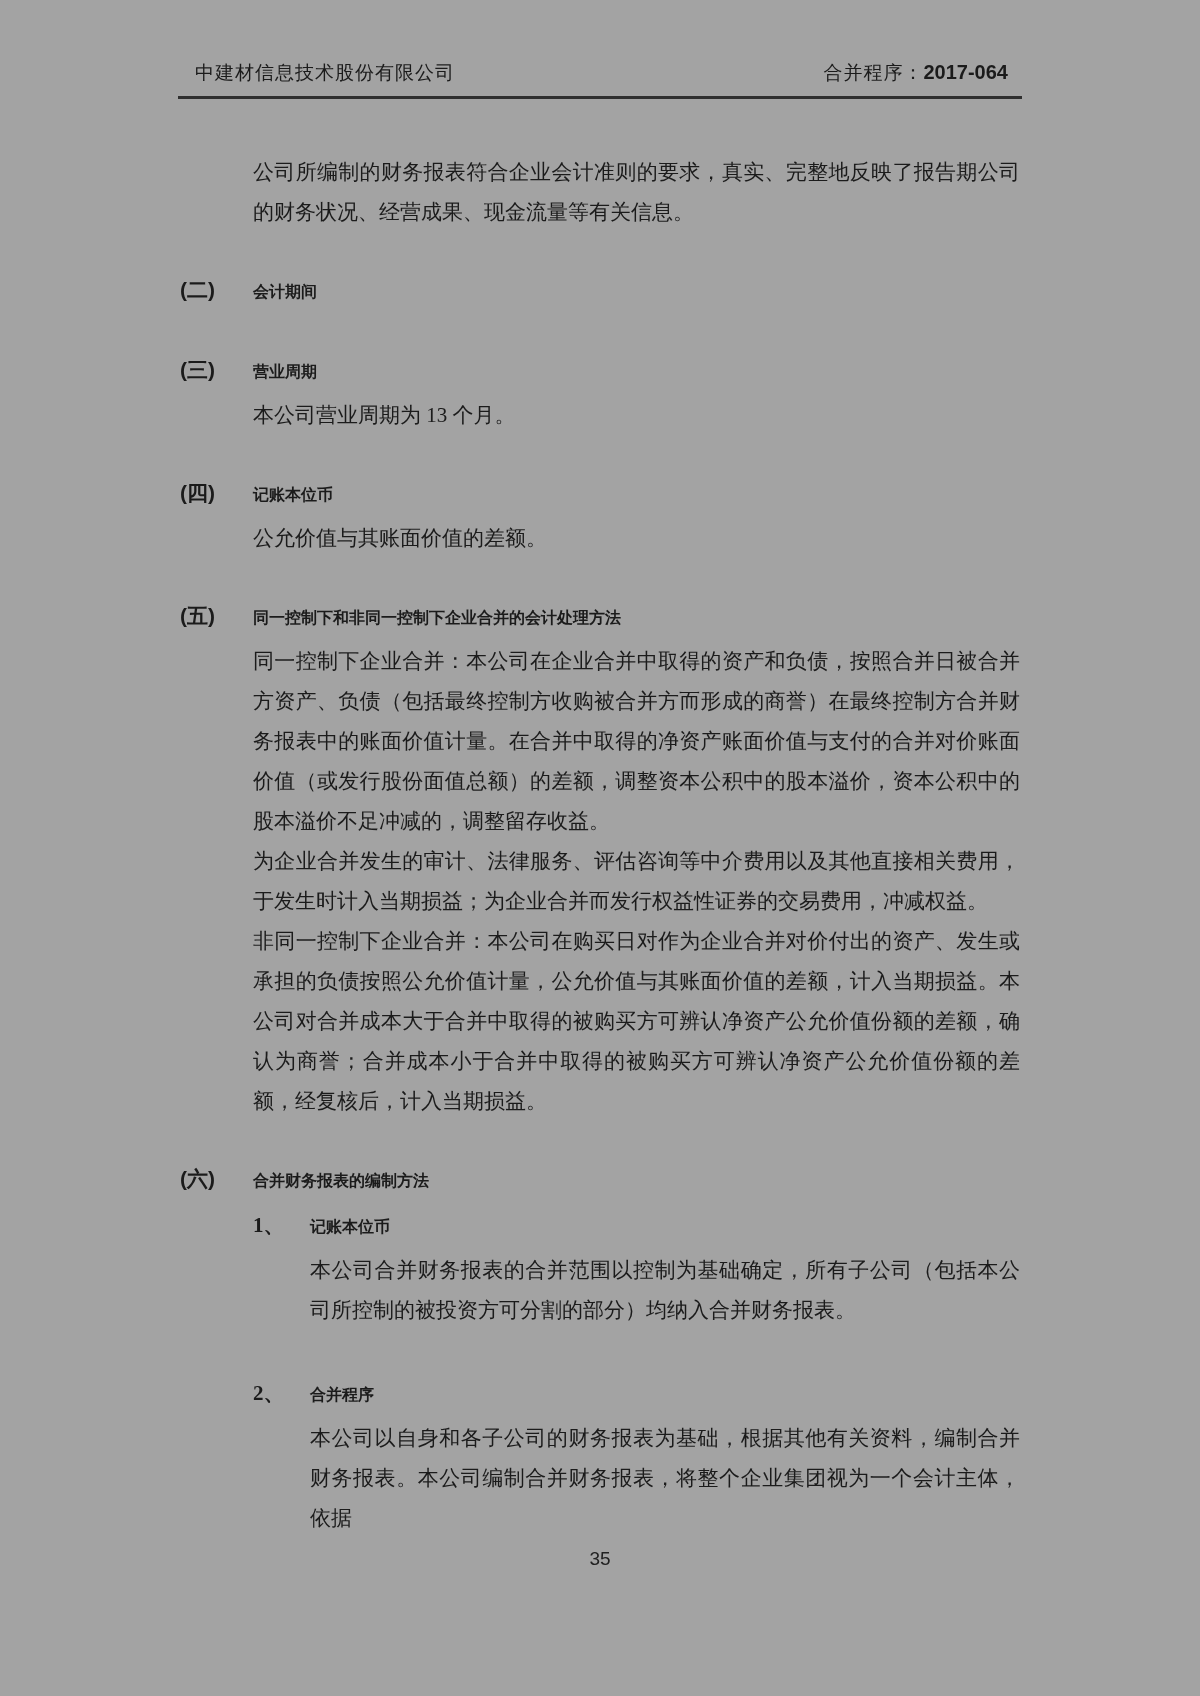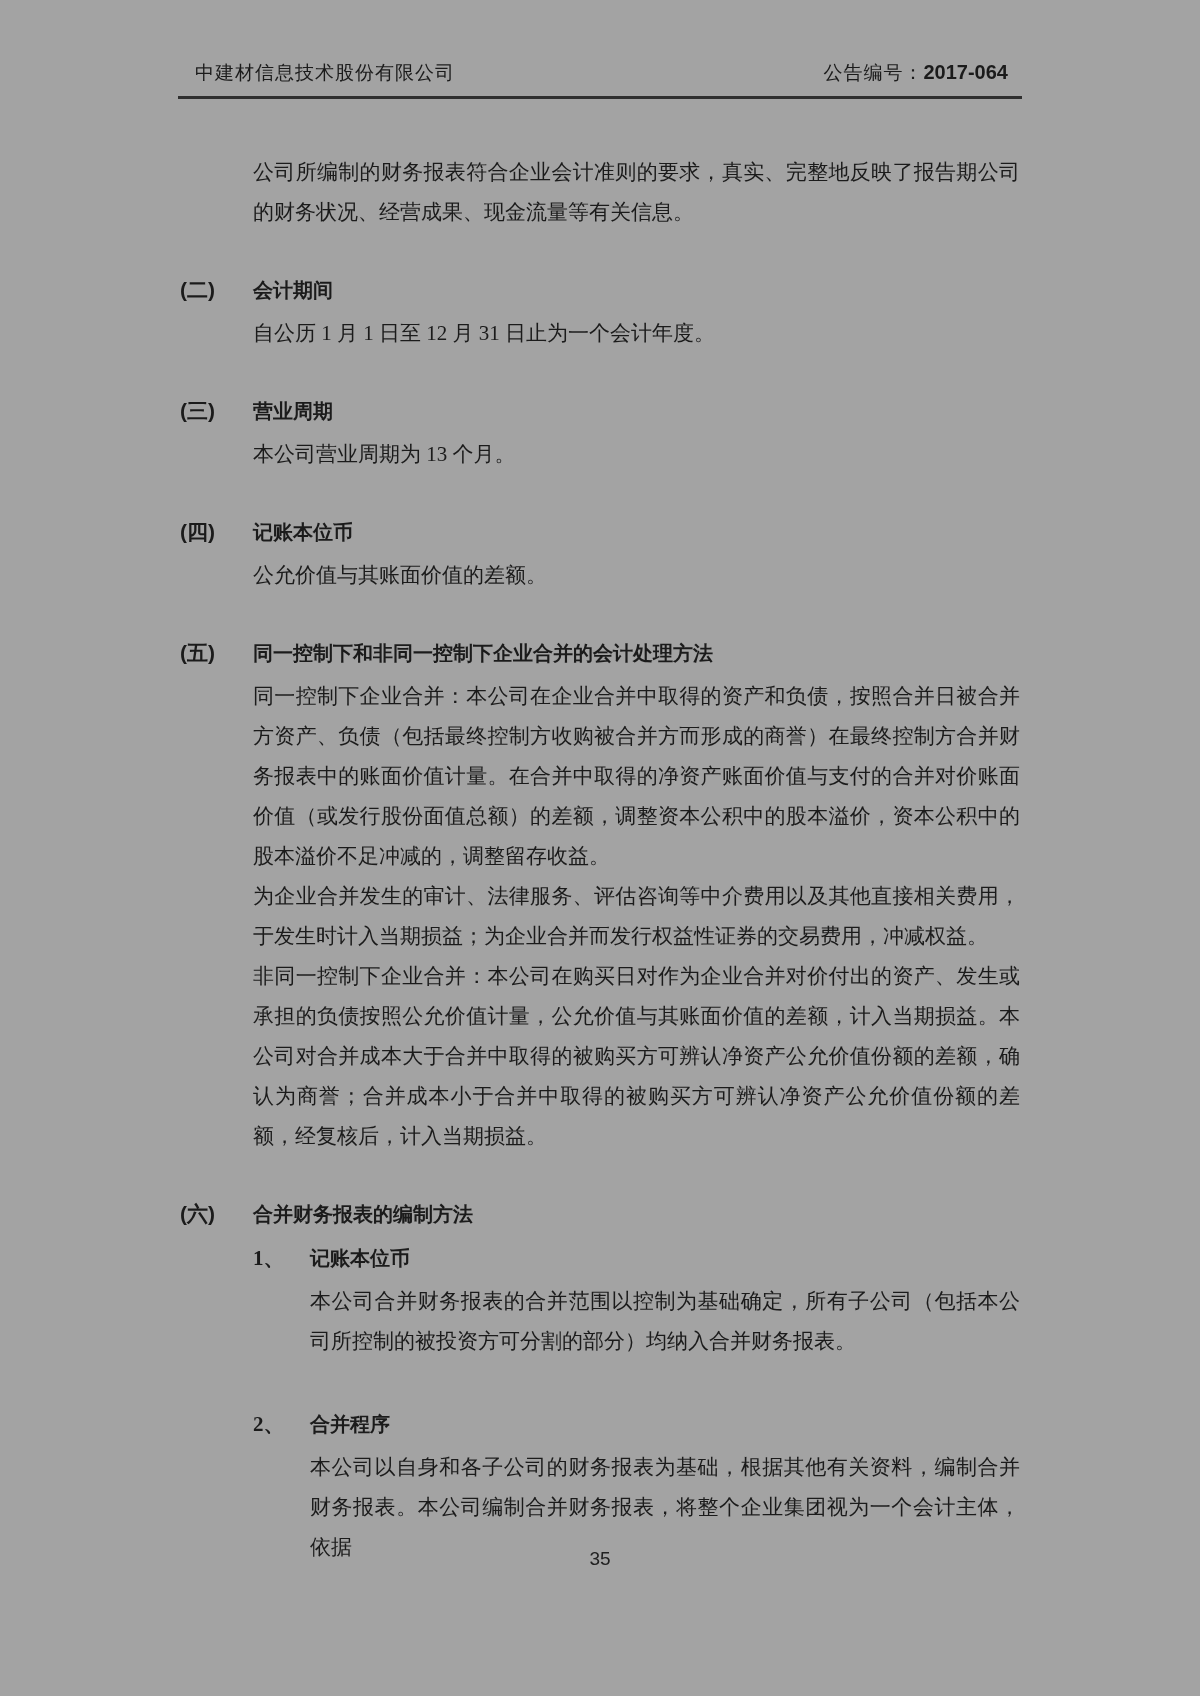--- a/index.html
+++ b/index.html
@@ -49,21 +49,21 @@
   .intro { margin-top: 53px; }
   .section { margin-top: 38px; }
   .sec-head {
     position: relative;
     padding-left: 73px;
     margin-bottom: 3px;
     font-family: "Liberation Sans", sans-serif;
     font-weight: bold;
   }
   .sec-marker { position: absolute; left: 0; top: 0; }
-  .sec-title { display: inline; font-size: 20px; margin: 0; }
+  .sec-title { display: inline; font-size: 16px; margin: 0; }
 
   
   .sub { margin-top: 4px; }
   .sub + .sub { margin-top: 43px; }
   .sub-head {
     position: relative;
     padding-left: 130px;
     margin-bottom: 3px;
     font-family: "Liberation Sans", sans-serif;
     font-weight: bold;
@@ -90,33 +90,32 @@
     color: #222222;
   }
 </style>
 </head>
 <body>
 
 <div class="page">
 
   <header class="doc-header">
     <span class="company">中建材信息技术股份有限公司</span>
-    <span class="notice"><span>公告编号：</span><span class="notice-num">2017-064</span></span>
+    <span class="notice"><span>合并程序：</span><span class="notice-num">2017-064</span></span>
   </header>
 
   <main class="doc-body">
 
     <p class="para intro">公司所编制的财务报表符合企业会计准则的要求，真实、完整地反映了报告期公司的财务状况、经营成果、现金流量等有关信息。</p>
 
     <section class="section">
       <div class="sec-head">
         <span class="sec-marker">(二)</span>
         <h2 class="sec-title">会计期间</h2>
       </div>
-      <p class="para">自公历 1 月 1 日至 12 月 31 日止为一个会计年度。</p>
     </section>
 
     <section class="section">
       <div class="sec-head">
         <span class="sec-marker">(三)</span>
         <h2 class="sec-title">营业周期</h2>
       </div>
       <p class="para">本公司营业周期为 13 个月。</p>
     </section>
 

